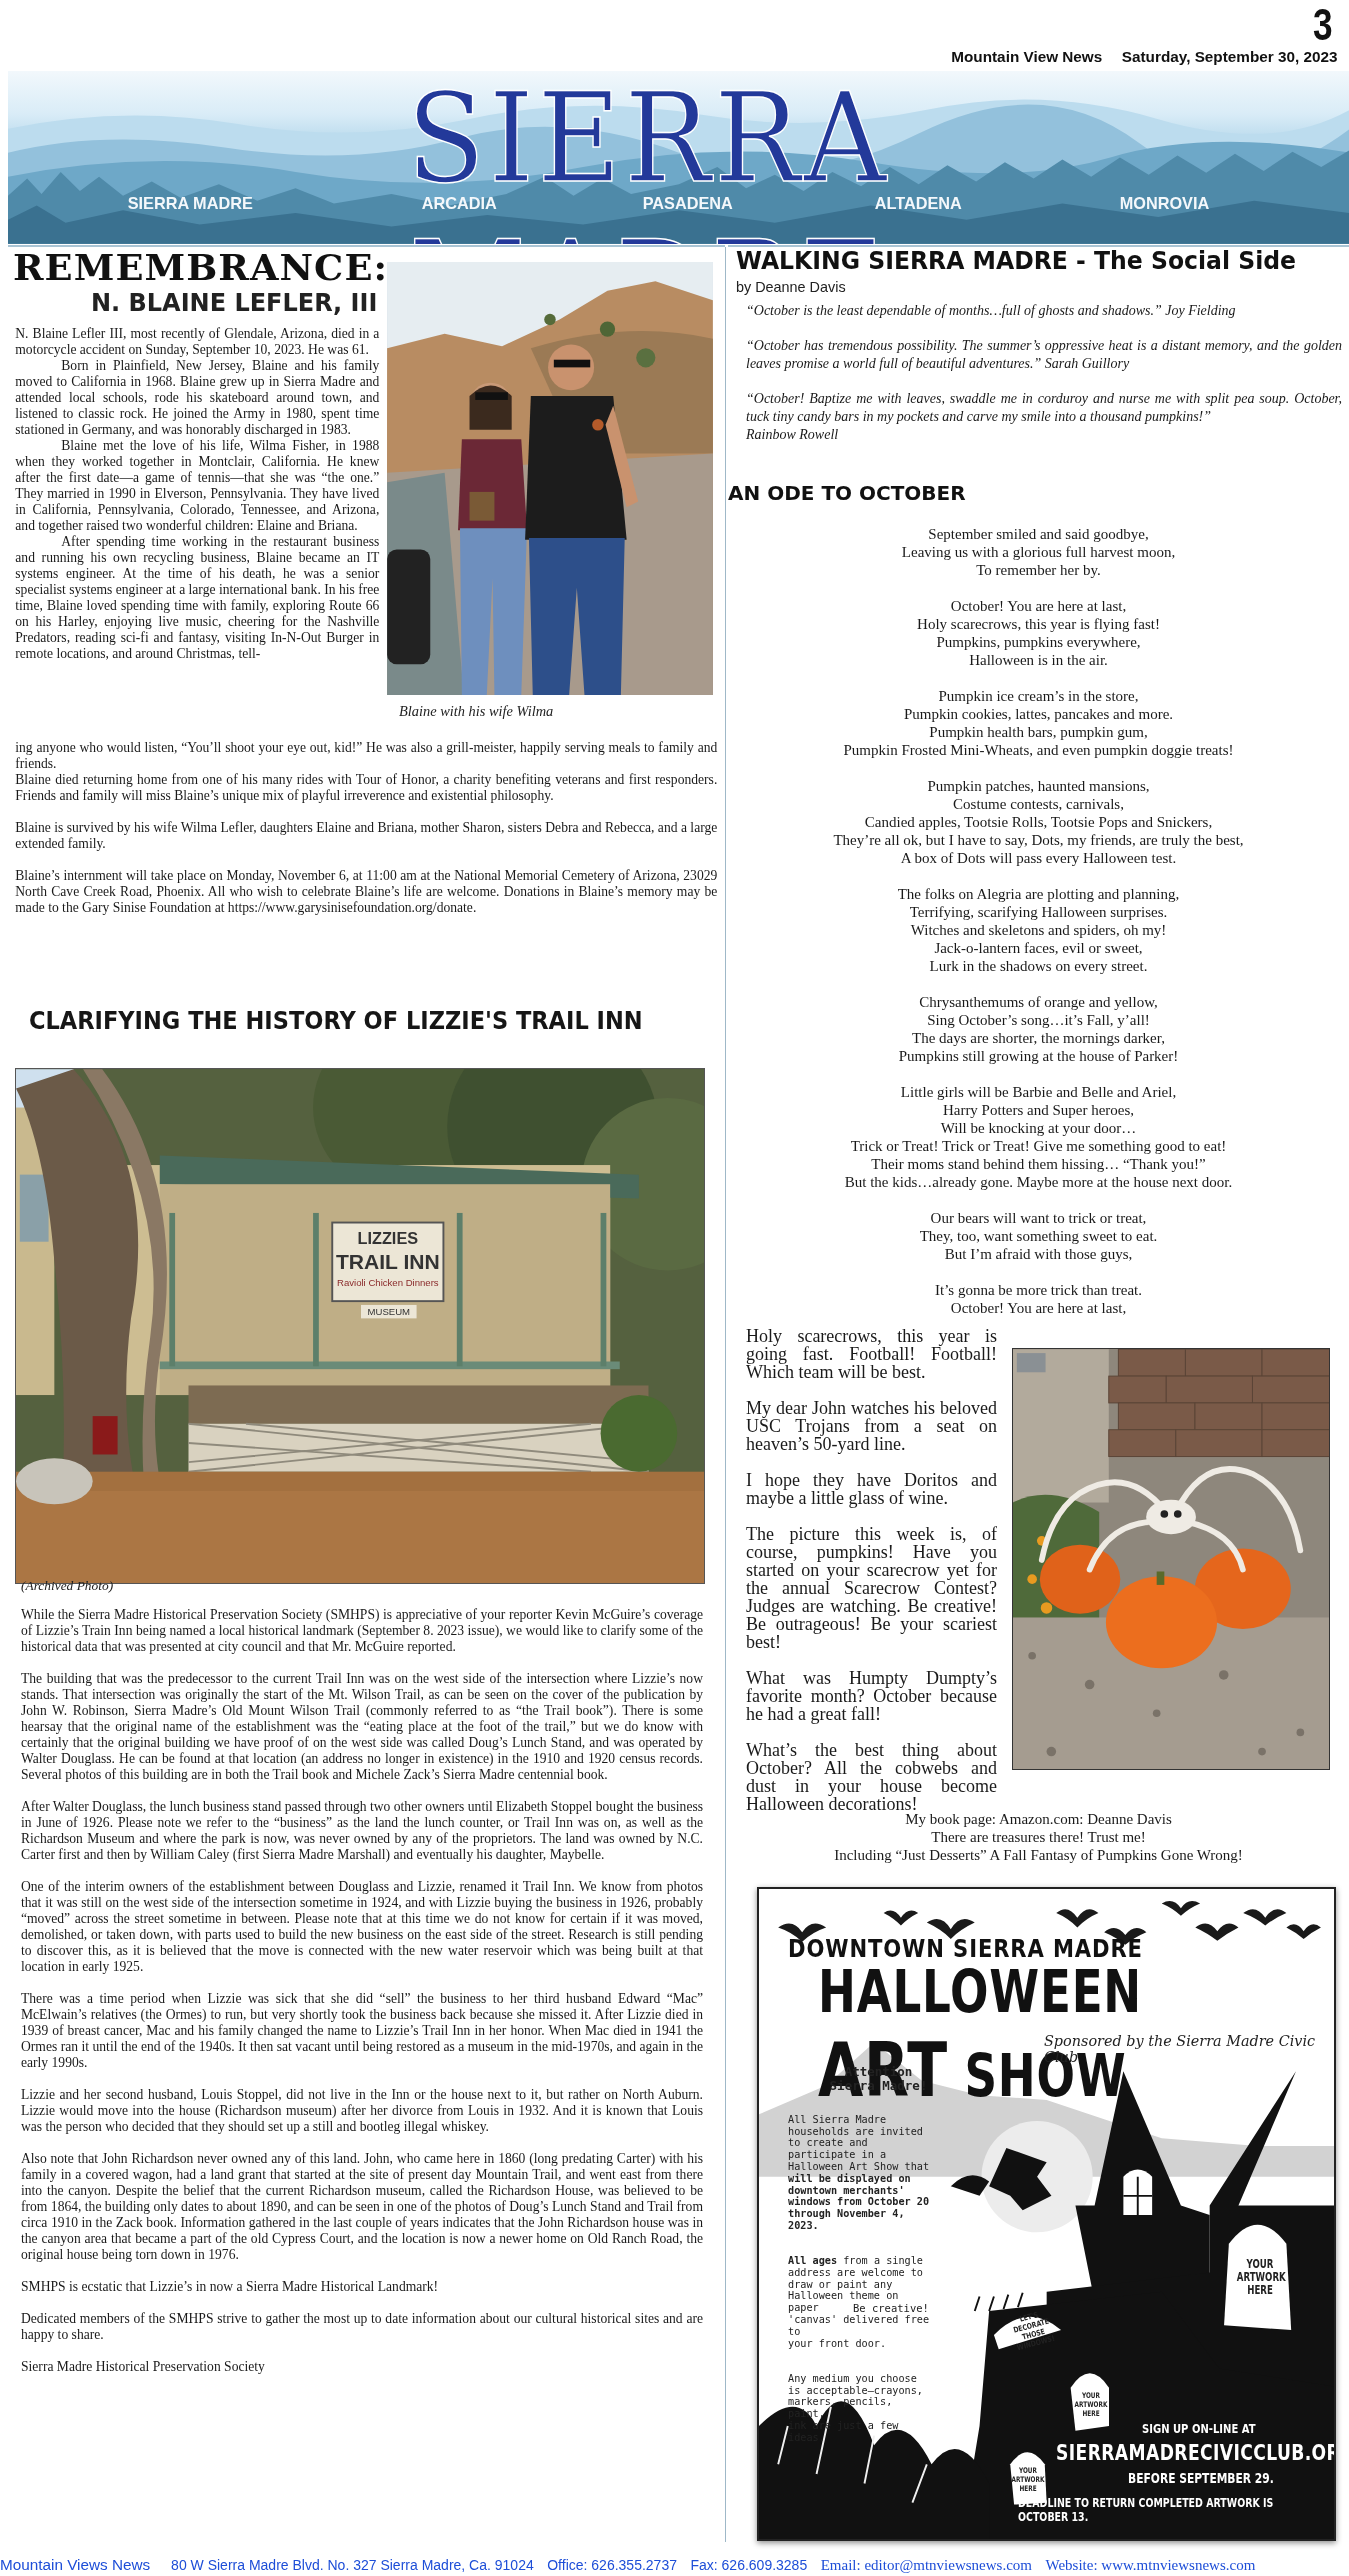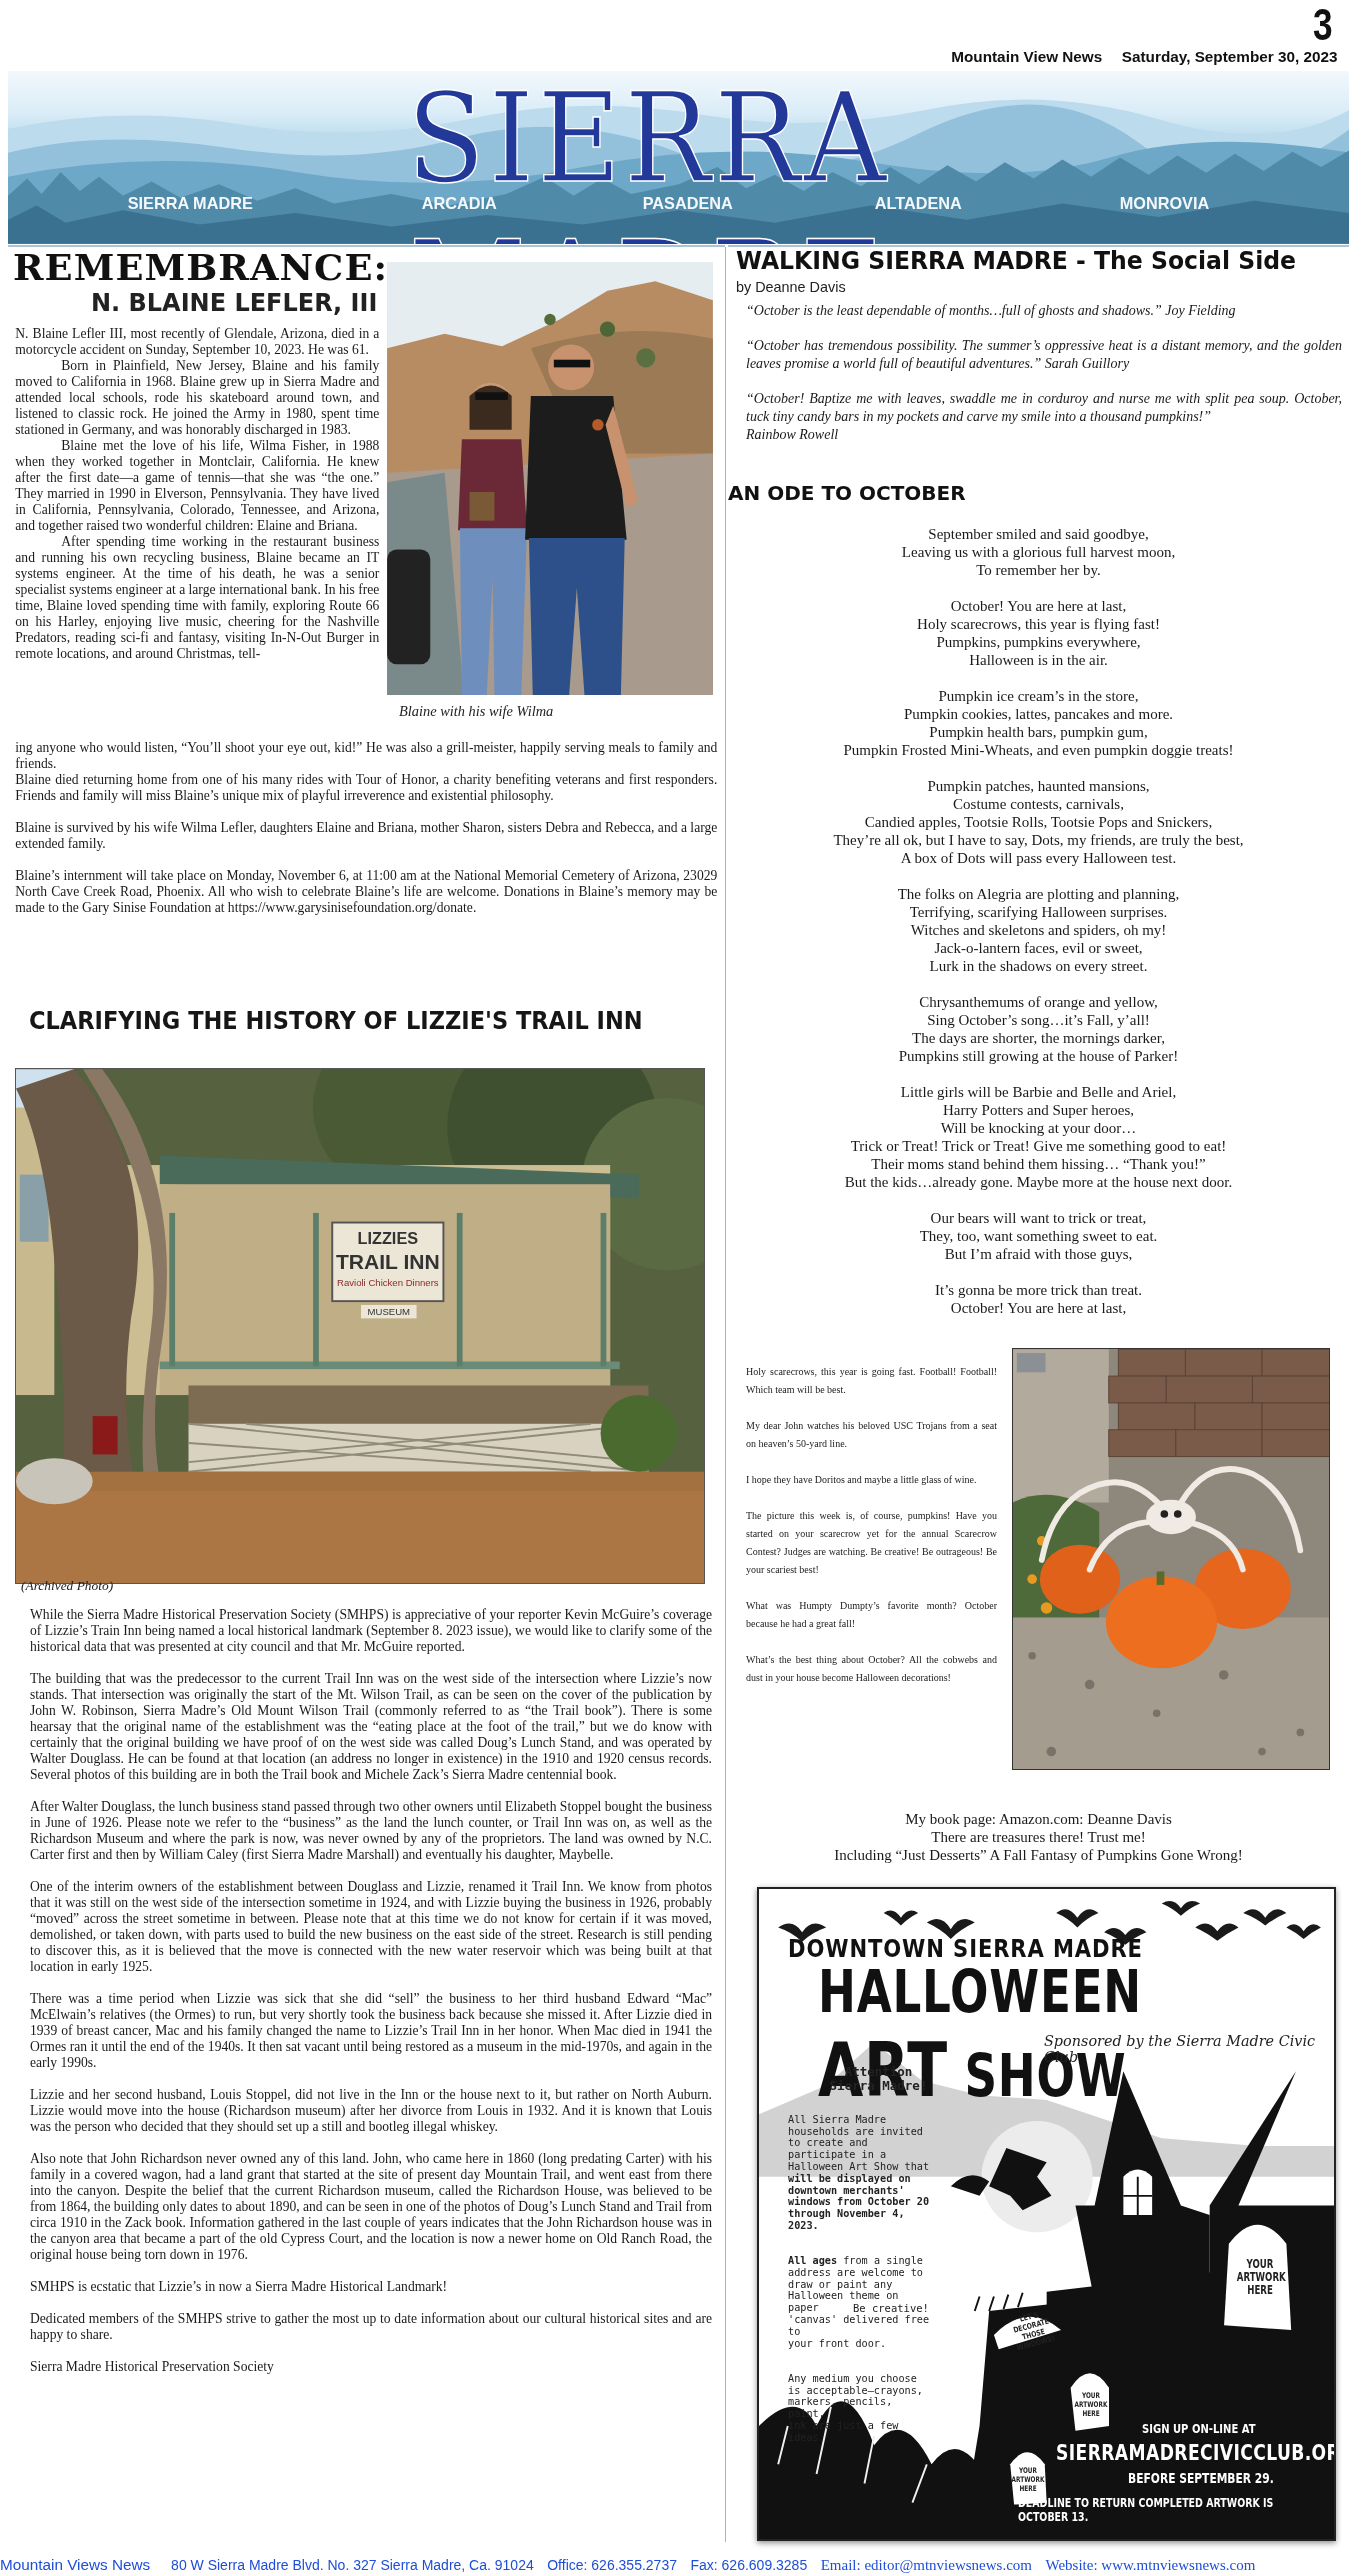--- a/index.html
+++ b/index.html
@@ -34,36 +34,36 @@
   .obit-wide p.tight { margin-bottom: 0; }
 
   .photo-couple { position: absolute; left: 387px; top: 262px; width: 326px; height: 433px; overflow: hidden;
     background: linear-gradient(180deg, #dfe8ee 0%, #c9d5dc 18%, #b89a78 35%, #a48a6e 60%, #a08f80 100%); }
   .photo-caption { position: absolute; left: 399px; top: 703px; font-style: italic; font-size: 14.4px; color: #222; }
 
   
   .lizzie-head { position: absolute; left: 29px; top: 1006px; font-family: "DejaVu Sans", sans-serif; font-weight: bold; font-size: 25px; letter-spacing: 0px; color: #161616; transform: scaleX(0.9); transform-origin: left top; }
   .photo-inn { position: absolute; left: 15.3px; top: 1056px; width: 690px; height: 516px; overflow: hidden; border: 1px solid #555; background: #4f5a3c; margin-top: 12px; }
   .archived { position: absolute; left: 21px; top: 1578px; font-style: italic; font-size: 13.4px; color: #222; }
-  .lizzie-body { position: absolute; left: 30px; top: 1607px; width: 682px; font-size: 13.6px; line-height: 16px; text-align: justify; }
+  .lizzie-body { position: absolute; left: 21px; top: 1607px; width: 682px; font-size: 13.6px; line-height: 16px; text-align: justify; }
   .lizzie-body p { margin-bottom: 16px; }
 
   
   .walking-head { position: absolute; left: 736px; top: 247px; font-family: "DejaVu Sans", sans-serif; font-weight: bold; font-size: 24px; color: #111; transform: scaleX(0.98); transform-origin: left top; }
   .walking-byline { position: absolute; left: 736px; top: 279px; font-family: "Liberation Sans", sans-serif; font-size: 14.4px; color: #222; }
   .quotes { position: absolute; left: 746px; top: 302px; width: 596px; font-style: italic; font-size: 14px; line-height: 17.7px; text-align: justify; }
   .quotes p { margin-bottom: 17.7px; }
   .quotes p.tight { margin-bottom: 0; }
 
   .ode-title { position: absolute; left: 728px; top: 481px; width: 621px; font-family: "DejaVu Sans", sans-serif; font-weight: bold; font-size: 20px; color: #111; }
   .poem { position: absolute; left: 728px; top: 525px; width: 621px; text-align: center; font-size: 15px; line-height: 18px; }
   .stanza { margin-bottom: 18px; }
   .stanza div { white-space: nowrap; }
 
-  .walk-body { position: absolute; left: 746px; top: 1363px; width: 251px; font-size: 10px; line-height: 18px; text-align: justify; }
+  .walk-body { position: absolute; left: 746px; top: 1327px; width: 251px; font-size: 18px; line-height: 18px; text-align: justify; }
   .walk-body p { margin-bottom: 18px; }
   .photo-pumpkins { position: absolute; left: 1012px; top: 1348px; width: 318px; height: 422px; overflow: hidden; border: 1px solid #333; background: #8a8072; }
 
   .book-plug { position: absolute; left: 728px; top: 1810px; width: 621px; text-align: center; font-size: 15px; line-height: 18px; }
 
   
   .flyer { position: absolute; left: 757px; top: 1887px; width: 579px; height: 654px; overflow: hidden; background: #ffffff; border: 2.9px solid #222; box-shadow: 0 1.9px 5.8px rgba(0,0,0,0.45); }
   .flyer svg { position: absolute; left: 0; top: 0; }
   .flyer-line1 { position: absolute; left: 29px; top: 46px; font-family: "DejaVu Sans", sans-serif; font-weight: bold; font-size: 24px; color: #111; transform: scaleX(0.88); transform-origin: left top; letter-spacing: 1px; }
   .flyer-line2 { position: absolute; left: 59px; top: 69px; font-family: "DejaVu Sans", sans-serif; font-weight: bold; font-size: 58px; color: #111; transform: scaleX(0.78); transform-origin: left top; letter-spacing: 1px; }

